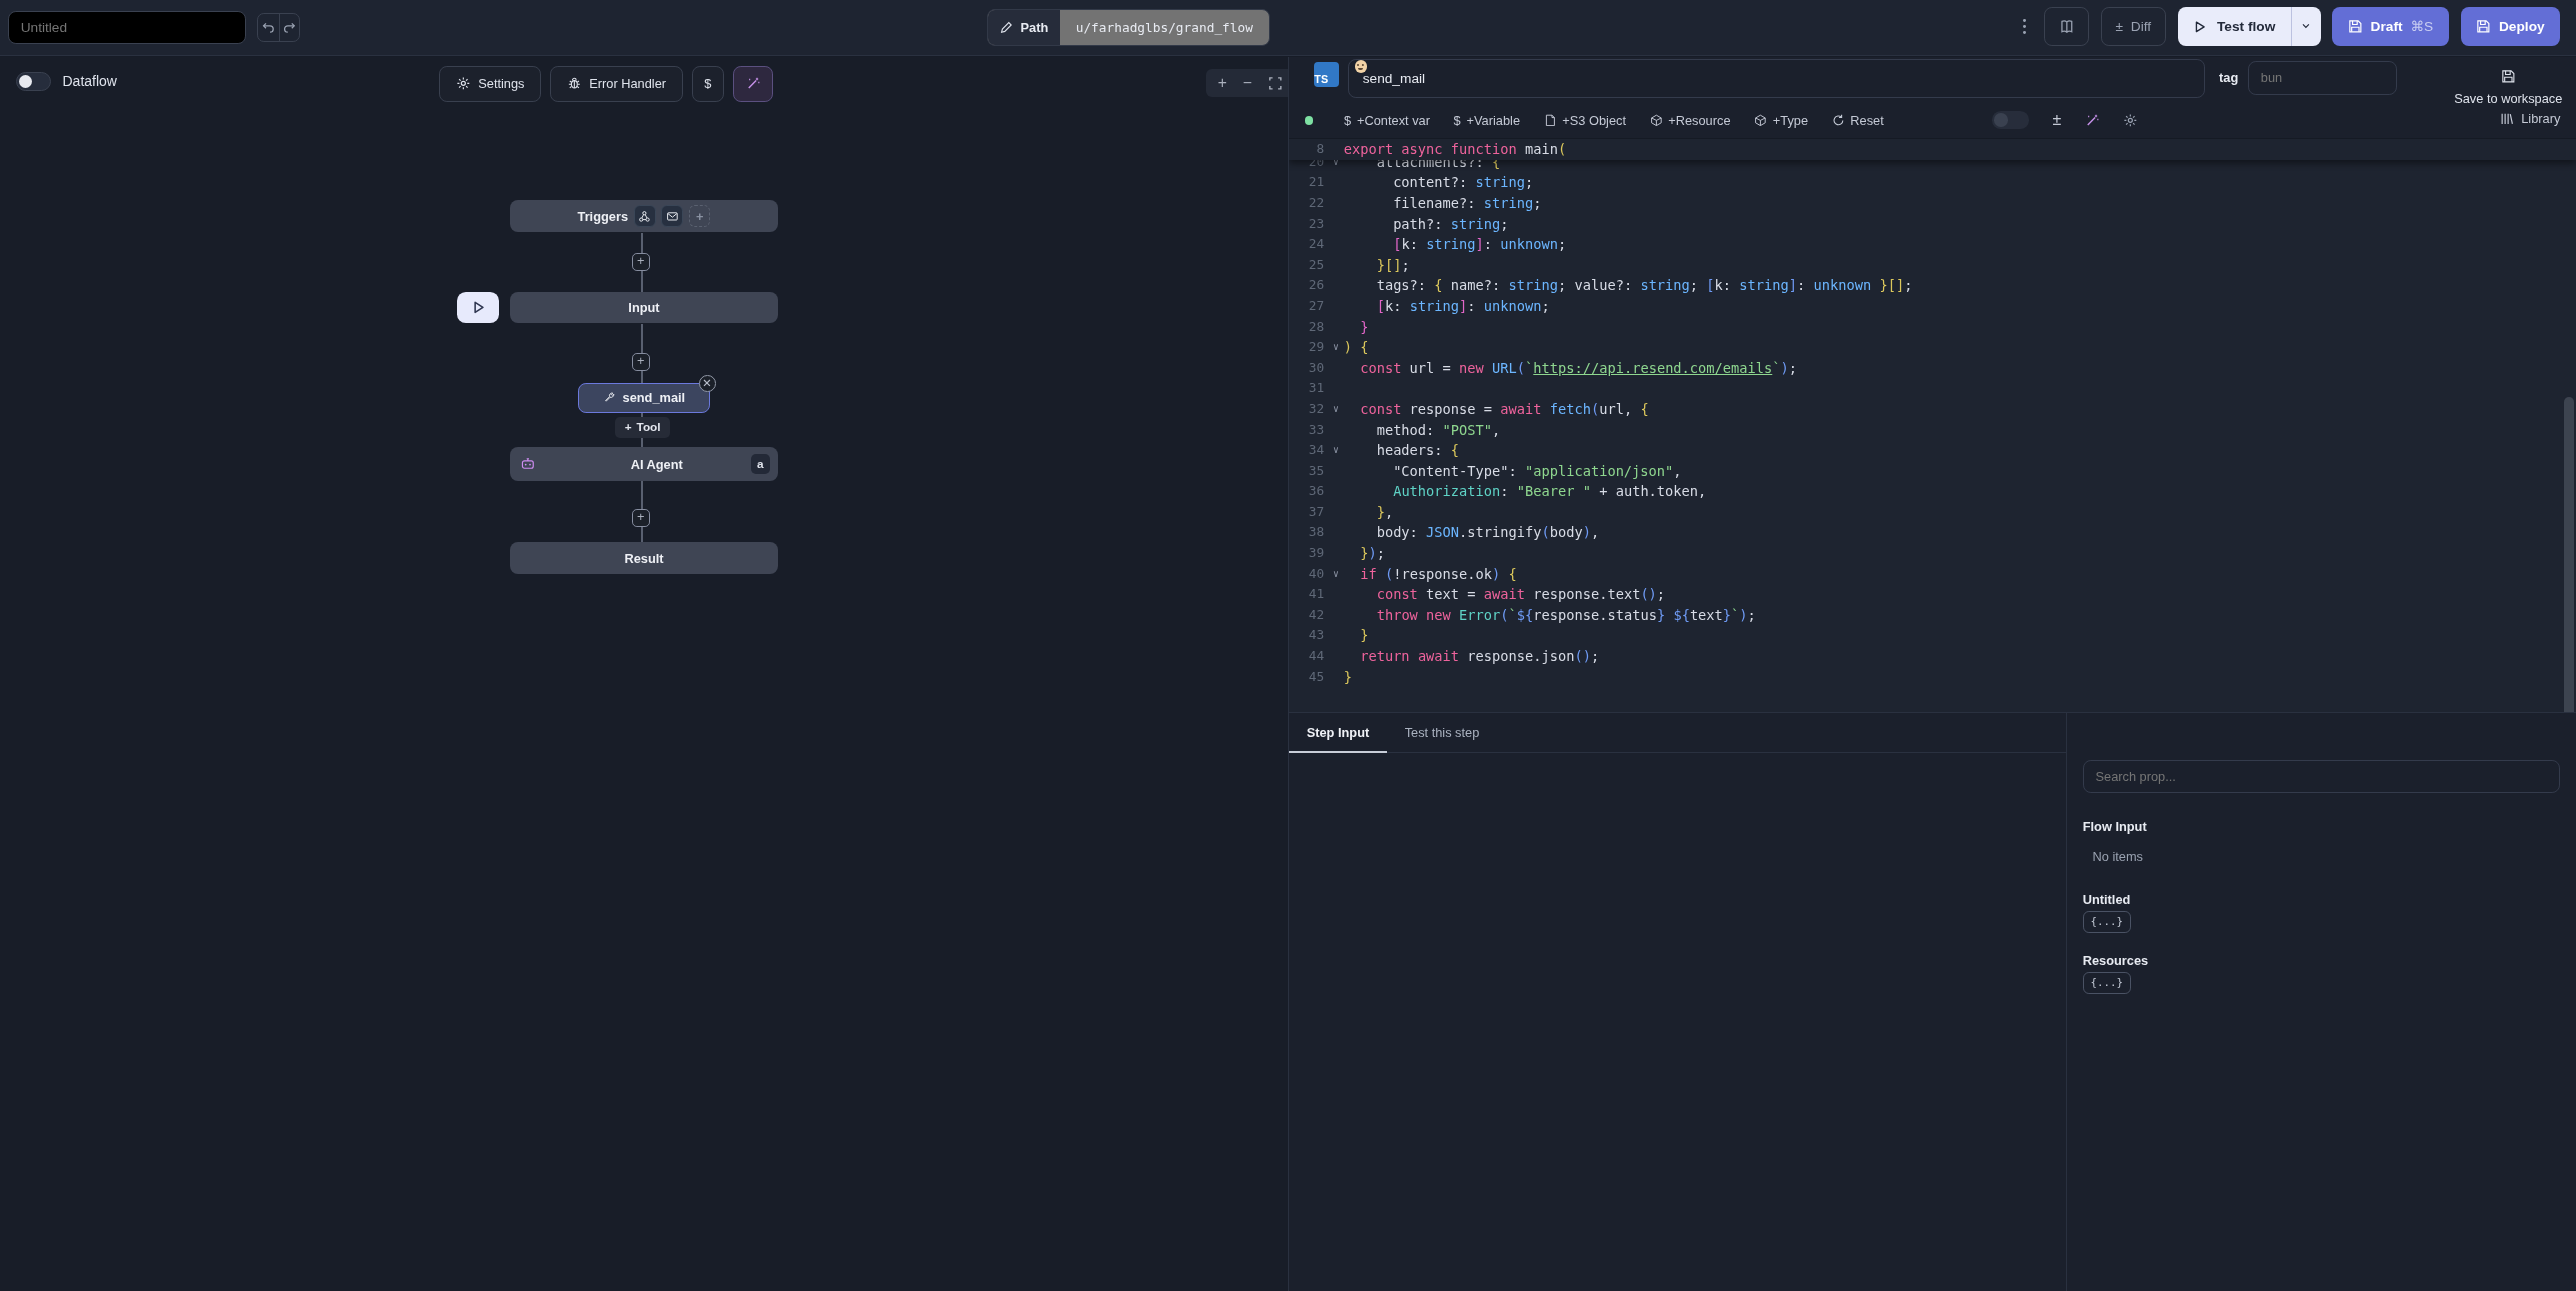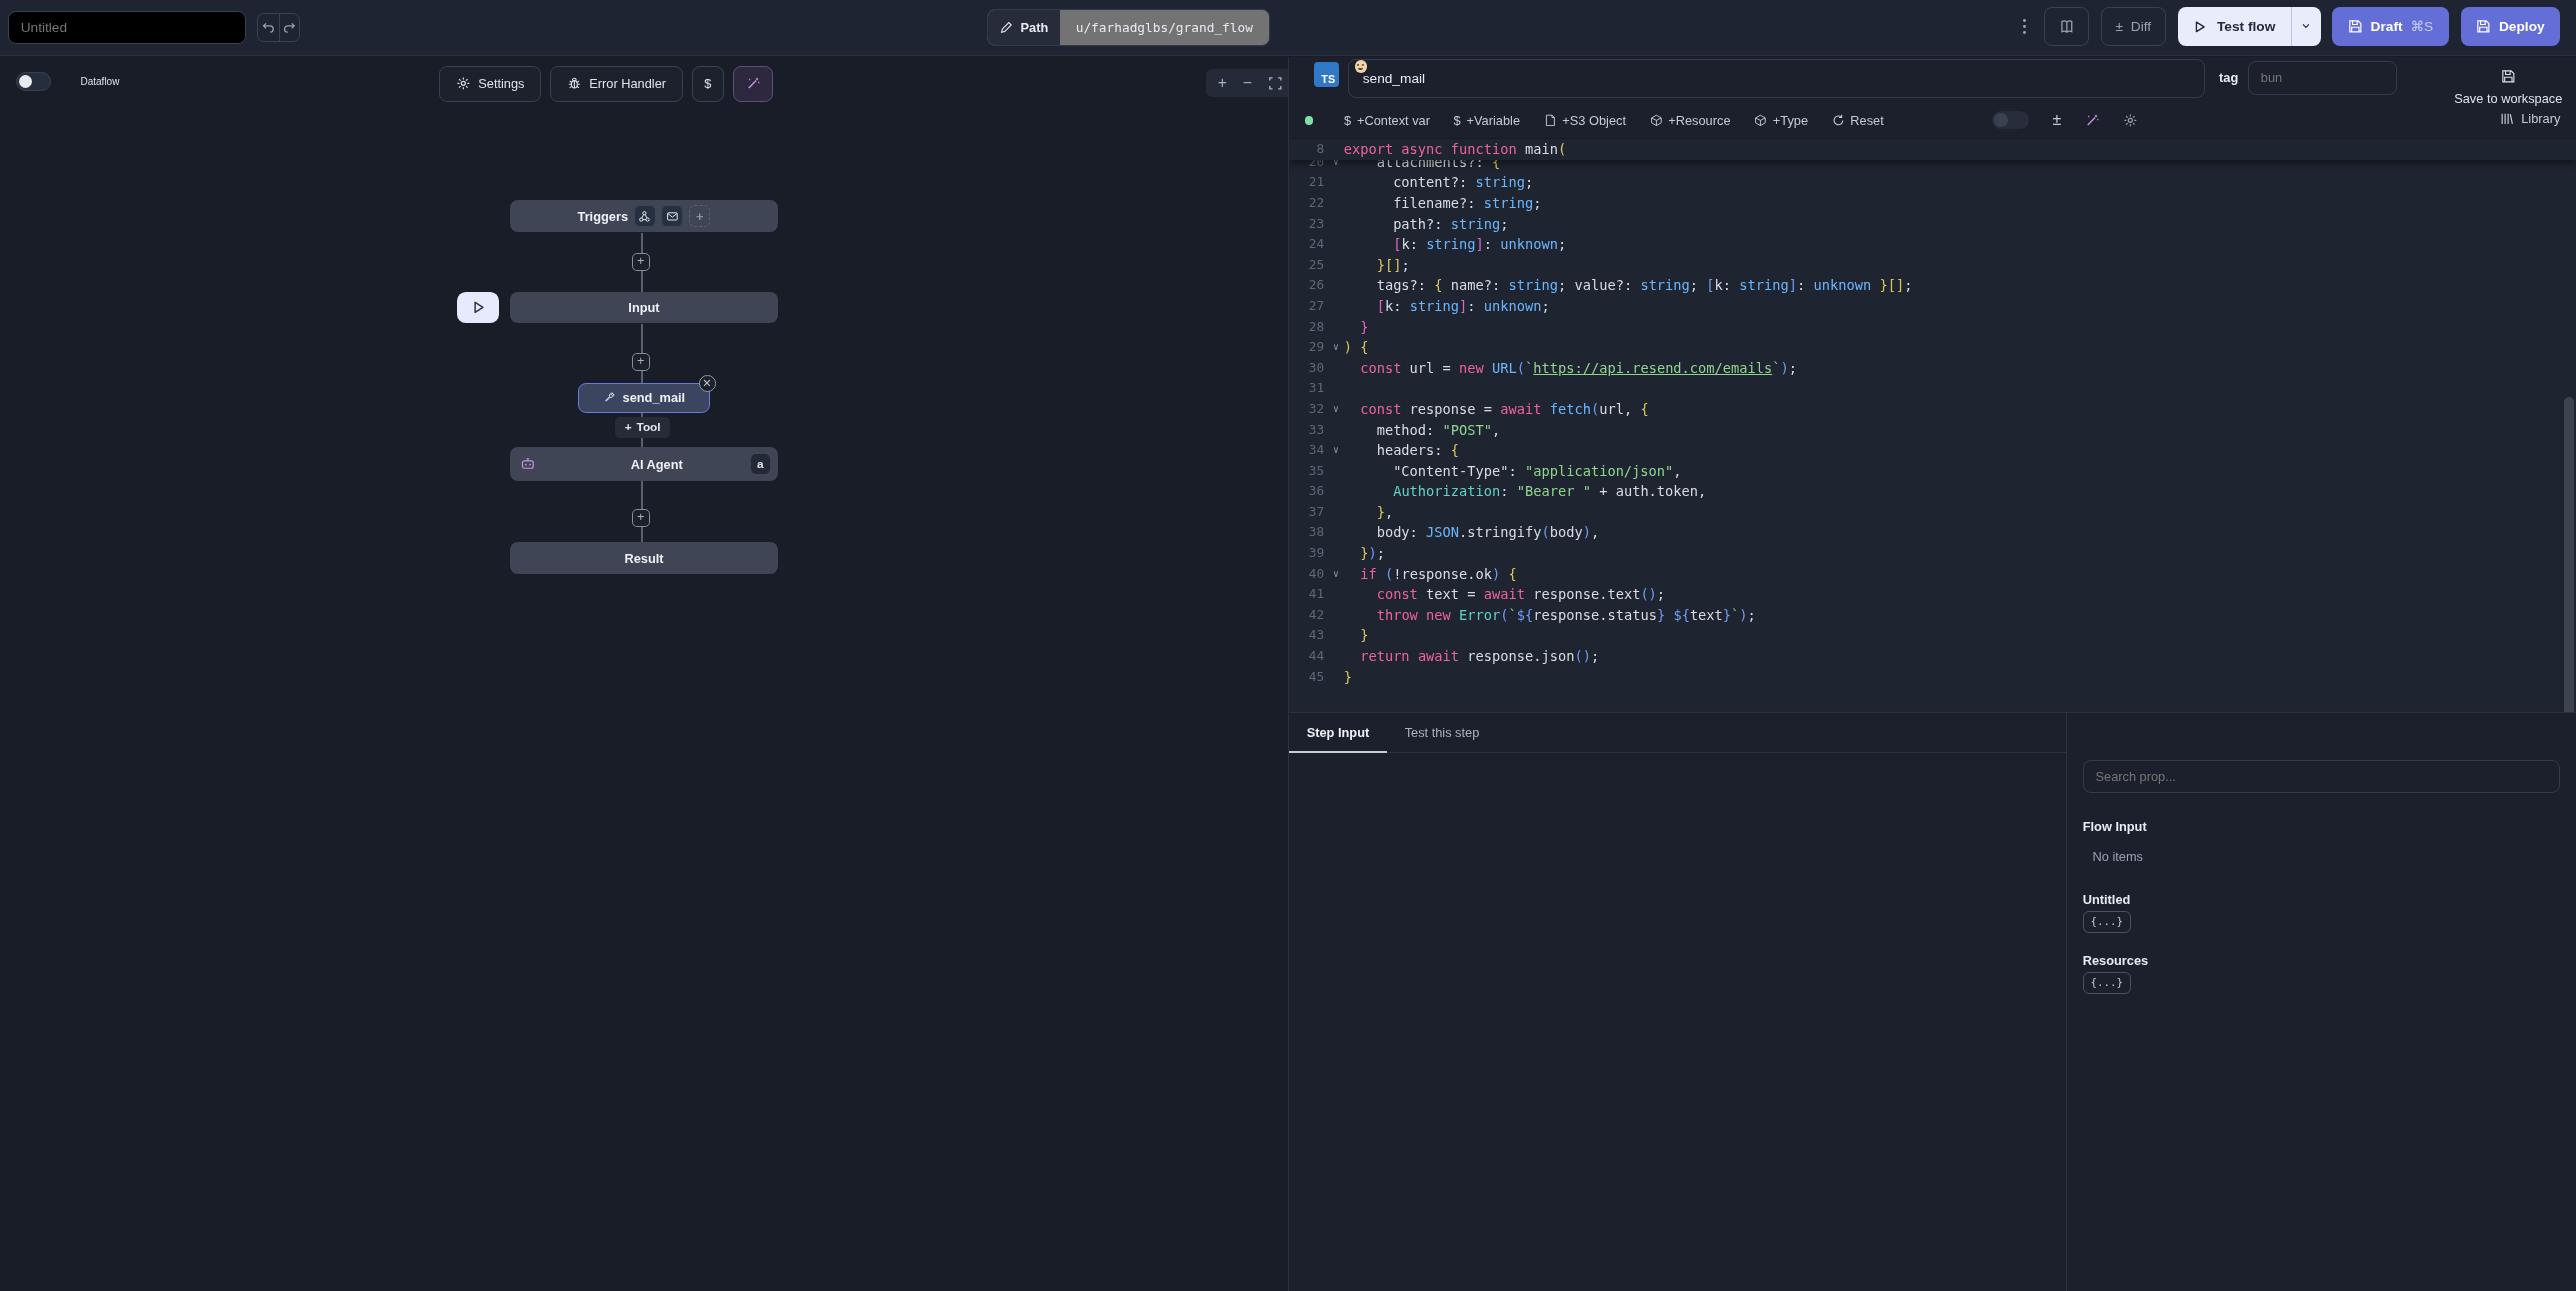--- a/index.html
+++ b/index.html
@@ -25,21 +25,21 @@
   .btn-testflow .main { display:flex; align-items:center; gap:10px; padding:0 15.7px; font-size:13.7px; font-weight:700; }
   .btn-testflow .chev { display:flex; align-items:center; justify-content:center; width:29.5px; border-left:1px solid #bcc2e0; }
   .btn-solid { display:flex; align-items:center; gap:7.9px; height:39px; padding:0 15.7px; background:#636ed6; border-radius:7.9px; color:#fff; font-size:13.7px; font-weight:700; cursor:pointer; }
   .btn-solid .kbd { color:#c9cef2; font-weight:400; }
 
   
   .canvas { position:absolute; top:57px; left:0; width:1288px; bottom:0; background:#181d28; }
   .dataflow { position:absolute; left:15.7px; top:14.7px; display:flex; align-items:center; gap:11.8px; }
   .toggle { width:35px; height:19.6px; border-radius:9.8px; background:#262d3c; border:1px solid #3a4150; position:relative; cursor:pointer; }
   .toggle .knob { position:absolute; left:2px; top:2px; width:13.7px; height:13.7px; border-radius:50%; background:#e8eaf0; }
-  .dataflow-label { font-size:10px; color:#dfe3ec;margin-left:18px; }
+  .dataflow-label { font-size:14px; color:#dfe3ec; }
   .canvas-btns { position:absolute; left:439px; top:8.8px; display:flex; gap:8.8px; }
   .cbtn { display:flex; align-items:center; gap:7.9px; height:36px; padding:0 15.7px; border:1px solid #39404f; border-radius:7.9px; background:#1c212c; color:#dfe3ec; font-size:12.8px; cursor:pointer; }
   .cbtn.icon-only { padding:0 11.8px; }
   .cbtn.wand-active { background:#2e283f; border-color:#5b5080; }
   .zoomctl { position:absolute; left:1206px; top:11.8px; display:flex; align-items:center; gap:15.7px; background:#242a37; border-radius:5.9px; padding:6.9px 11.8px; color:#aab0bd; }
   .zoomctl span { font-size:15.7px; line-height:13.7px; cursor:pointer; }
 
   .edge { position:absolute; width:2px; background:#596070; }
   .plusbox { position:absolute; width:17.7px; height:17.7px; border:1.4px solid #868da0; background:#1b2029; border-radius:4.9px; color:#aab0bd; font-size:12.8px; line-height:14.7px; text-align:center; cursor:pointer; }
   .node { position:absolute; left:510px; width:268px; height:32px; background:#3f4554; border-radius:7.9px; display:flex; align-items:center; justify-content:center; color:#eef0f5; font-size:12.8px; font-weight:600; cursor:pointer; }
@@ -47,21 +47,21 @@
   .trig-plus { width:21.6px; height:21.6px; border-radius:5.9px; border:1.4px dashed #5a6170; color:#8a92a2; display:flex; align-items:center; justify-content:center; margin-left:5.9px; font-size:12.8px; cursor:pointer; }
   .playbtn { position:absolute; left:457px; top:235px; width:42px; height:31px; background:#e7eafc; border-radius:8.8px; display:flex; align-items:center; justify-content:center; cursor:pointer; }
   .sendmail-node { position:absolute; left:578px; top:326px; width:132px; height:29.5px; background:#3c455f; border:1.6px solid #6b79dd; border-radius:7.9px; display:flex; align-items:center; justify-content:center; gap:6.9px; color:#eef0f5; font-size:12.8px; font-weight:700; cursor:pointer; }
   .close-x { position:absolute; left:699px; top:318px; width:16.7px; height:16.7px; border-radius:50%; border:1.2px solid #9299a8; background:#1b2029; display:flex; align-items:center; justify-content:center; cursor:pointer; }
   .tool-chip { position:absolute; left:615px; top:360px; height:20.6px; padding:0 9.8px; background:#262b37; border-radius:4.9px; display:flex; align-items:center; gap:4.9px; color:#e3e6ee; font-size:11.8px; font-weight:700; cursor:pointer; }
   .agent-node { position:absolute; left:510px; top:390px; width:268px; height:34px; background:#3f4554; border-radius:7.9px; display:flex; align-items:center; color:#eef0f5; font-size:12.8px; font-weight:600; cursor:pointer; }
   .agent-badge { position:absolute; right:7.9px; width:19.6px; height:19.6px; background:#232937; border-radius:4.9px; color:#dfe3ec; font-size:11.8px; display:flex; align-items:center; justify-content:center; }
 
   
   .rightpanel { position:absolute; top:57px; left:1288px; right:0; bottom:0; background:#1b202c; border-left:1px solid #2a3140; }
-  .ts-icon { position:absolute; left:24.6px; top:4.9px; width:25.5px; height:25.5px; background:#3178c6; border-radius:3.9px; color:#fff; font-size:10.8px; font-weight:700; display:flex; align-items:flex-end; justify-content:flex-end; padding:2px 4px; }
+  .ts-icon { position:absolute; left:24.6px; top:4.9px; width:25.5px; height:25.5px; background:#3178c6; border-radius:3.9px; color:#fff; font-size:10.8px; font-weight:700; display:flex; align-items:flex-end; justify-content:flex-end; padding:2px 11px; }
   .ts-emoji { position:absolute; left:41px; top:-2px; width:12.8px; height:12.8px; border-radius:50%; background:#f2d3a7; }
   .ts-emoji:before { content:""; position:absolute; left:2.9px; top:3.9px; width:2px; height:2px; border-radius:50%; background:#5a4632; box-shadow:4.9px 0 0 #5a4632; }
   .ts-emoji:after { content:""; position:absolute; left:3.9px; top:7.9px; width:4.9px; height:2px; border-radius:0 0 2.9px 2.9px; background:#5a4632; }
   .step-name-input { position:absolute; left:59px; top:2px; width:857px; height:39px; background:transparent; border:1px solid #343b4c; border-radius:7.9px; color:#e8ebf2; font-size:13.7px; padding:0 13.7px; outline:none; }
   .tag-label { position:absolute; left:930px; top:12.8px; font-size:12.8px; font-weight:700; color:#e8ebf2; }
   .tag-input { position:absolute; left:959px; top:3.9px; width:149px; height:34px; background:transparent; border:1px solid #343b4c; border-radius:7.9px; color:#737b8c; font-size:12.8px; padding:0 11.8px; outline:none; }
   .save-ws { position:absolute; right:13.7px; top:11.8px; display:flex; align-items:center; gap:7.9px; color:#dfe3ec; font-size:12.8px; cursor:pointer;flex-direction:column; }
 
   .ed-toolbar { position:absolute; left:0; right:0; top:46px; height:34px; }
   .status-dot { position:absolute; left:15.7px; top:12.8px; width:8.8px; height:8.8px; border-radius:50%; background:#7ee0a3; }

